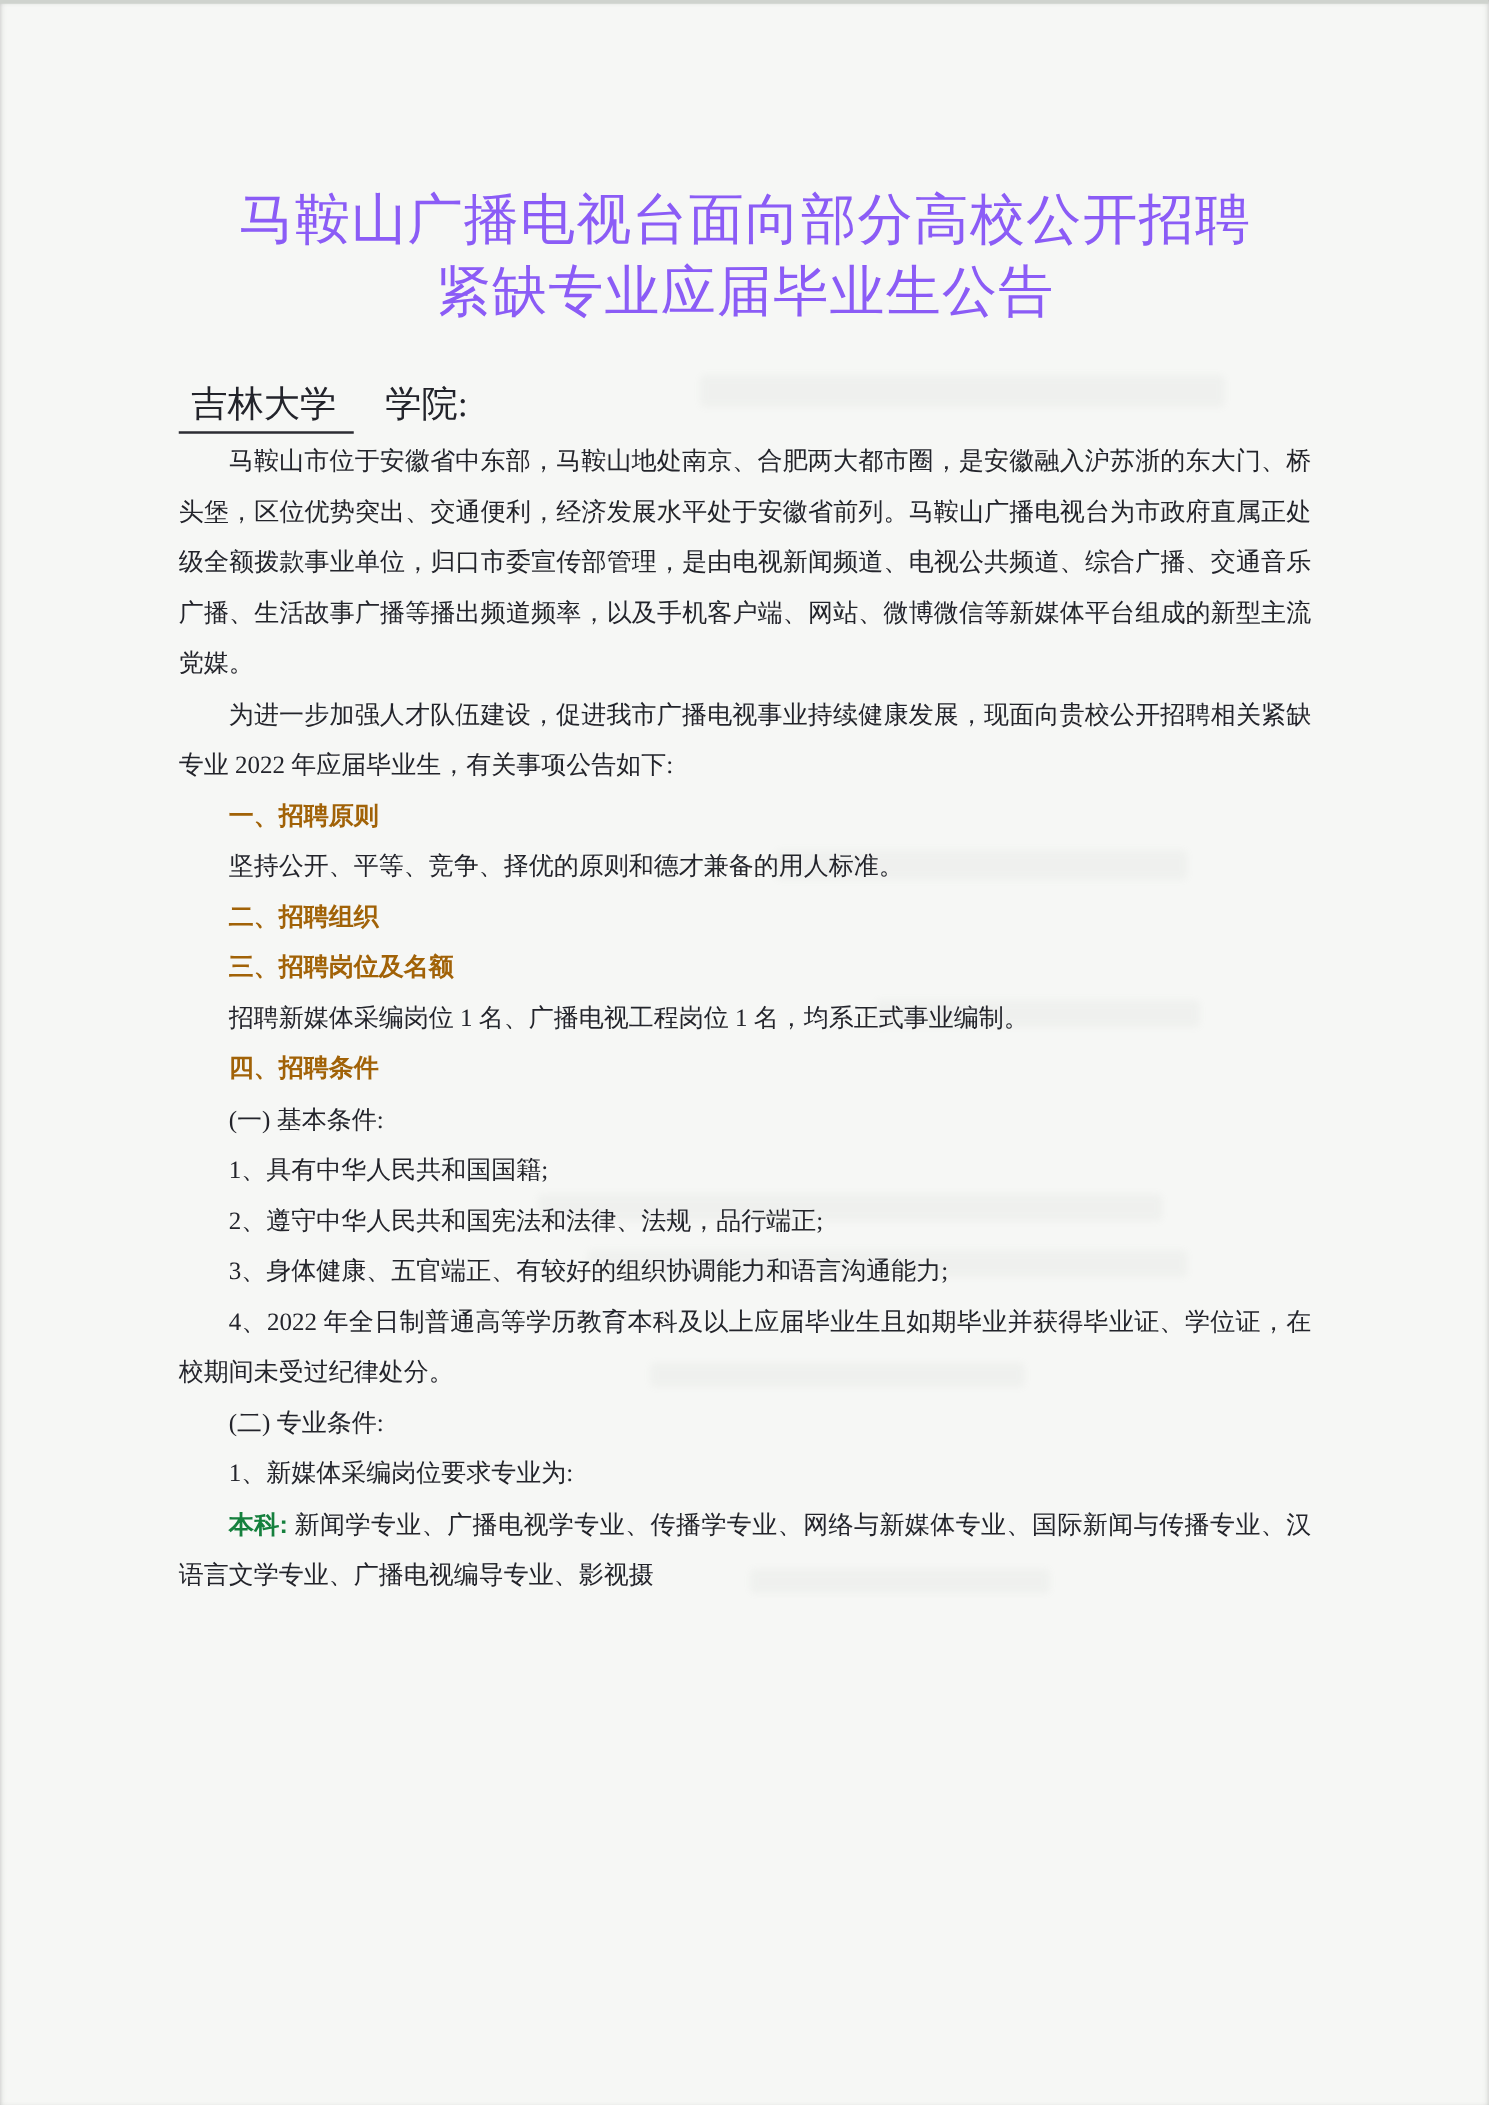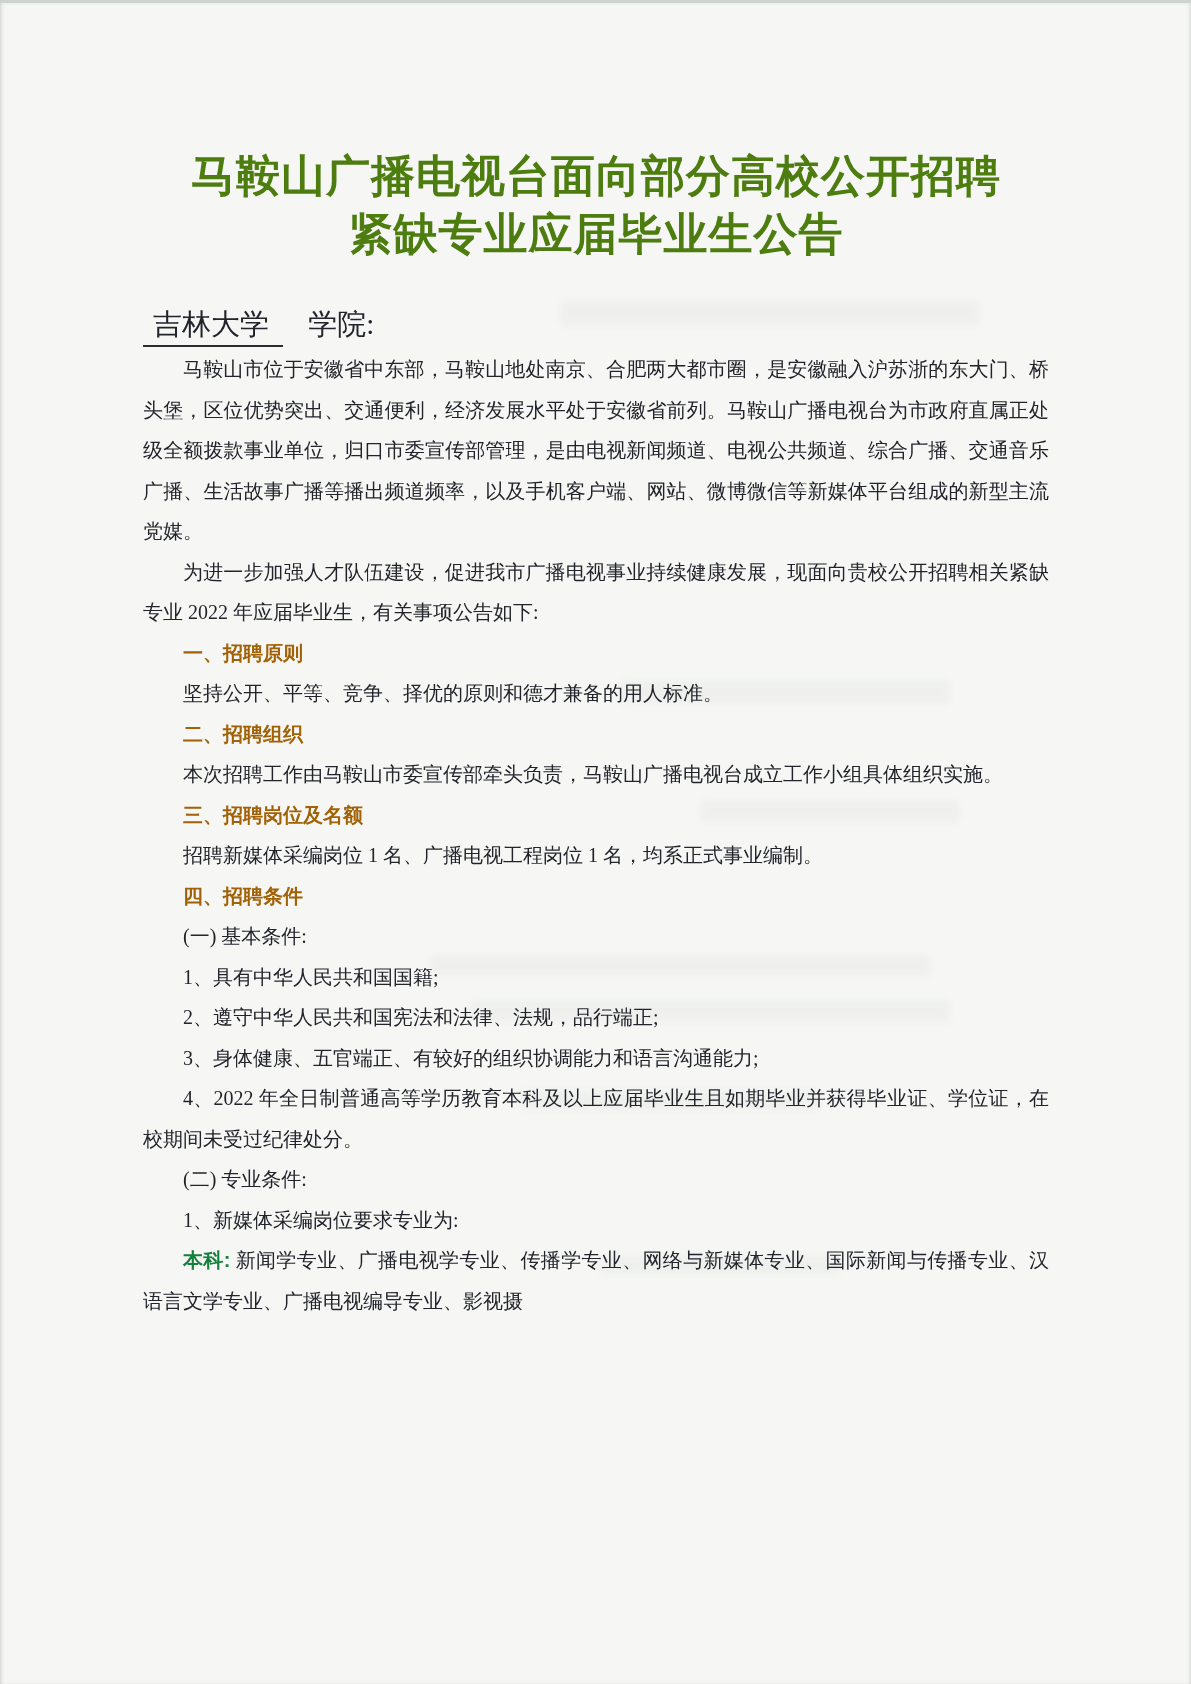--- a/index.html
+++ b/index.html
@@ -23,24 +23,24 @@
   .content {
     position: absolute;
     left: 143px;
     top: 0;
     width: 906px;
   }
   .doc-title {
     margin-top: 147px;
     text-align: center;
     font-family: "Liberation Sans", sans-serif;
-    font-weight: 700;
+    font-weight: 400;
     font-size: 44px;
     line-height: 58px;
-    color: #4d7c0f;
+    color: #8b5cf6;
     letter-spacing: 1px;
   }
   .salutation {
     margin-top: 40px;
     font-size: 29px;
     line-height: 42px;
     white-space: nowrap;
   }
   .salutation .uni {
     display: inline-block;
@@ -114,21 +114,20 @@
       <span class="uni">吉林大学</span>
       <span class="suffix">学院:</span>
     </div>
 
     <div class="body-text">
       <p class="block indent">马鞍山市位于安徽省中东部，马鞍山地处南京、合肥两大都市圈，是安徽融入沪苏浙的东大门、桥头堡，区位优势突出、交通便利，经济发展水平处于安徽省前列。马鞍山广播电视台为市政府直属正处级全额拨款事业单位，归口市委宣传部管理，是由电视新闻频道、电视公共频道、综合广播、交通音乐广播、生活故事广播等播出频道频率，以及手机客户端、网站、微博微信等新媒体平台组成的新型主流党媒。</p>
       <p class="block indent">为进一步加强人才队伍建设，促进我市广播电视事业持续健康发展，现面向贵校公开招聘相关紧缺专业 2022 年应届毕业生，有关事项公告如下:</p>
       <p class="block indent heading">一、招聘原则</p>
       <p class="block indent">坚持公开、平等、竞争、择优的原则和德才兼备的用人标准。</p>
       <p class="block indent heading">二、招聘组织</p>
-      <p class="block indent">本次招聘工作由马鞍山市委宣传部牵头负责，马鞍山广播电视台成立工作小组具体组织实施。</p>
       <p class="block indent heading">三、招聘岗位及名额</p>
       <p class="block indent">招聘新媒体采编岗位 1 名、广播电视工程岗位 1 名，均系正式事业编制。</p>
       <p class="block indent heading">四、招聘条件</p>
       <p class="block indent">(一) 基本条件:</p>
       <p class="block indent">1、具有中华人民共和国国籍;</p>
       <p class="block indent">2、遵守中华人民共和国宪法和法律、法规，品行端正;</p>
       <p class="block indent">3、身体健康、五官端正、有较好的组织协调能力和语言沟通能力;</p>
       <p class="block indent">4、2022 年全日制普通高等学历教育本科及以上应届毕业生且如期毕业并获得毕业证、学位证，在校期间未受过纪律处分。</p>
       <p class="block indent">(二) 专业条件:</p>
       <p class="block indent">1、新媒体采编岗位要求专业为:</p>

